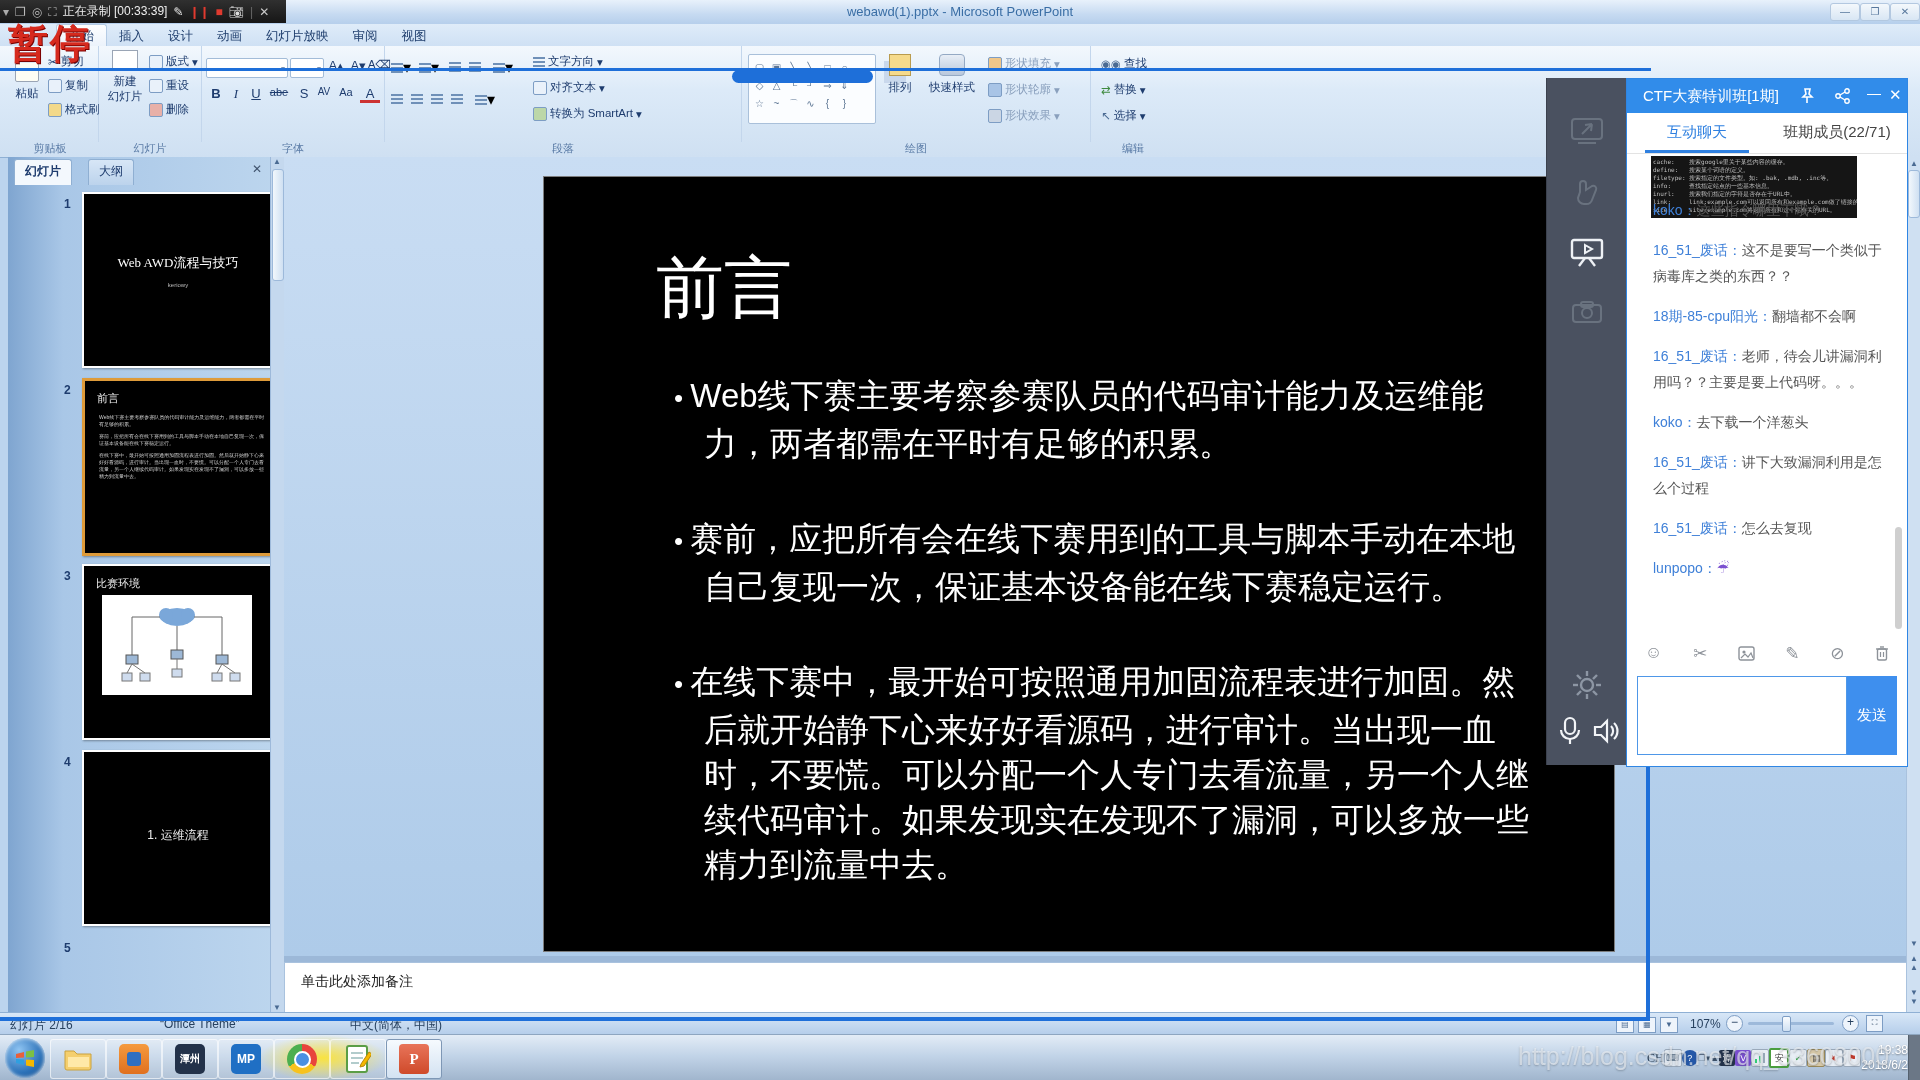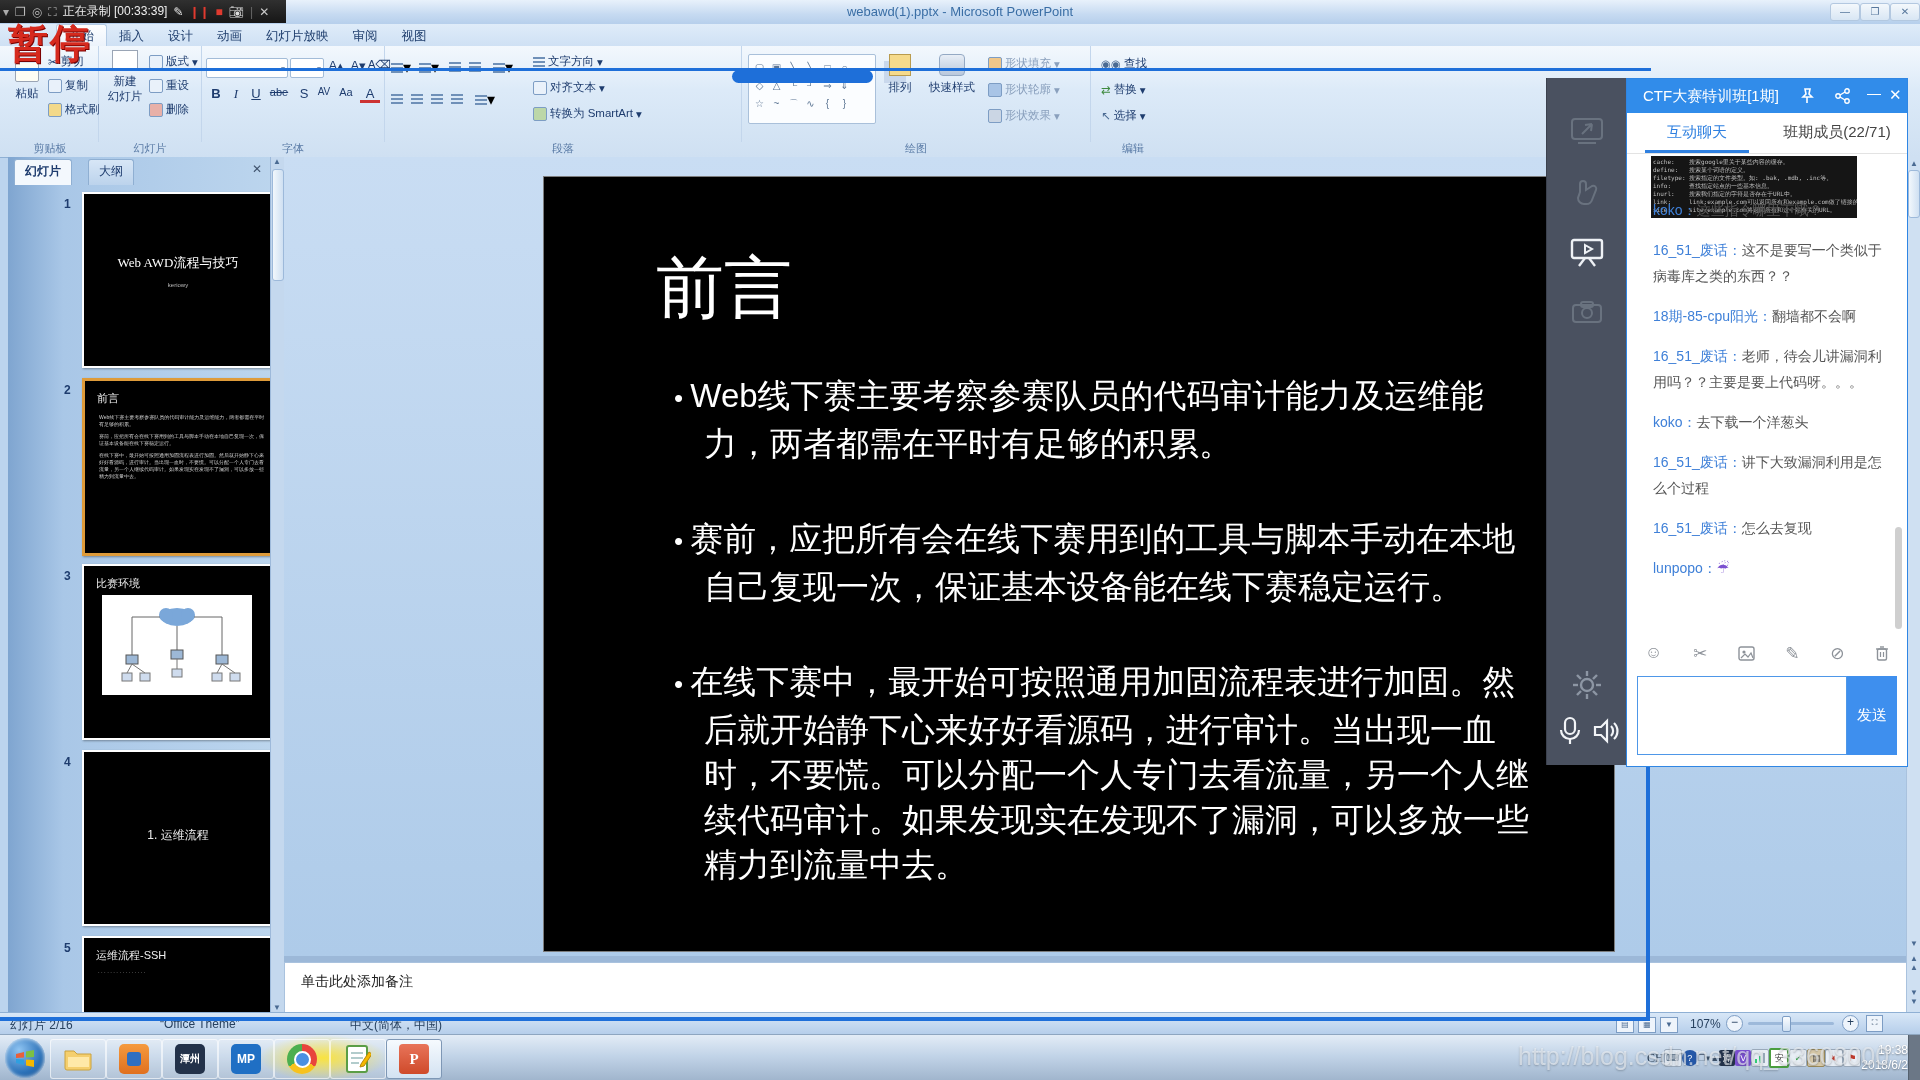--- a/index.html
+++ b/index.html
@@ -270,24 +270,20 @@
         <line x1="120" y1="69" x2="133" y2="78" stroke="#777"></line>
     </svg>
   </div>
 
   <div class="tnum" style="top:598px">4</div>
   <div class="thumbwrap" style="top:593px">
     <div style="text-align:center;margin-top:75px;color:#eee;font-size:12px">1. 运维流程</div>
   </div>
 
   <div class="tnum" style="top:784px">5</div>
-  <div class="thumbwrap" style="top:779px;height:76px">
-    <div style="color:#eee;font-size:11px;margin:10px 0 6px 12px">运维流程-SSH</div>
-    <div class="tinytext" style="margin:0 8px 0 14px">· · · · · · · · · · · · · · · ·</div>
-  </div>
 
   <div class="abs" style="left:262px;top:0;width:14px;height:855px;background:#c4d8ee;border-left:1px solid #9db9da">
     <div style="width:12px;height:10px;font-size:8px;text-align:center;color:#4a6a92">▲</div>
     <div style="width:10px;height:110px;margin:2px auto;background:linear-gradient(90deg,#f2f7fc,#cfe0f2);border:1px solid #9db9da;border-radius:3px"></div>
     <div style="position:absolute;bottom:0;width:12px;font-size:8px;text-align:center;color:#4a6a92">▼</div>
   </div>
 </div>
 
 <div class="abs mainarea"></div>
 <div class="abs slidebox">

